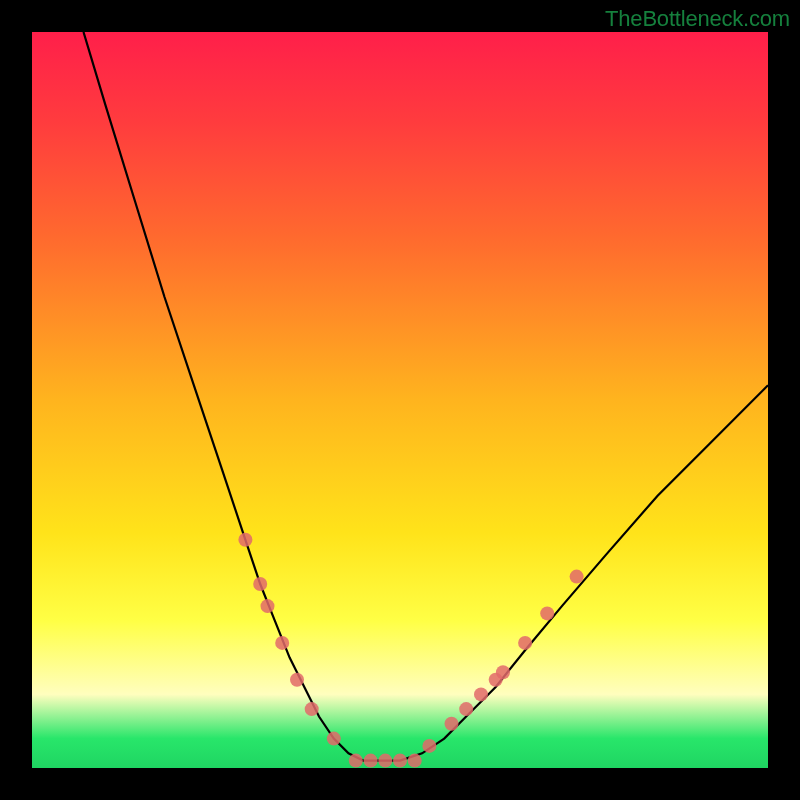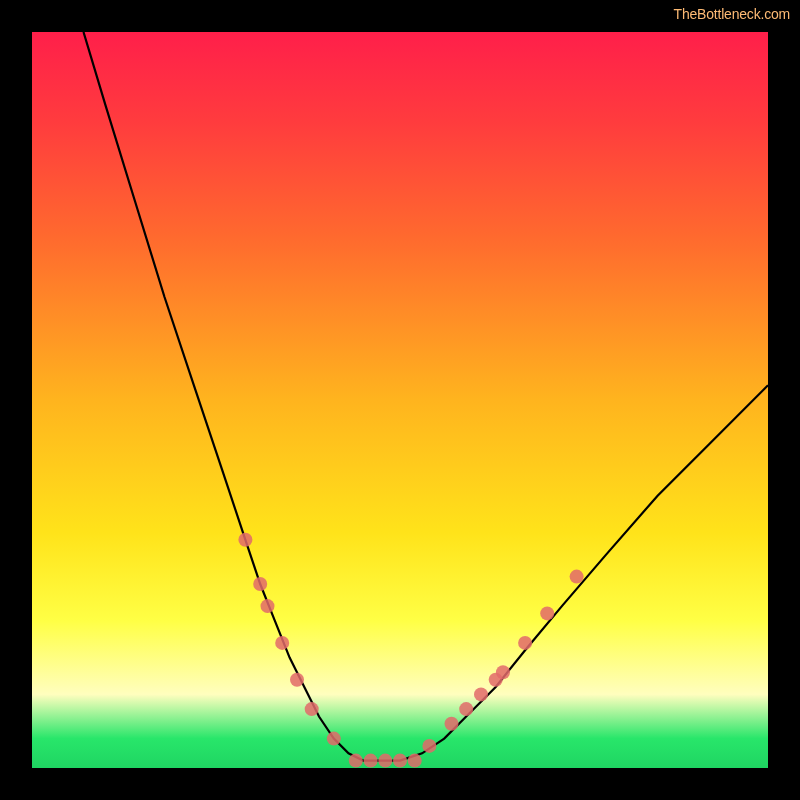--- a/index.html
+++ b/index.html
@@ -37,22 +37,22 @@
       #ffff45 80%,
       #fffebe 90%,
       #28e66a 96%,
       #1fd562 100%
     );
   }
   .brand {
     position: absolute;
     top: 6px;
     right: 10px;
-    color: #fdba74;
-    font-size: 14px;
+    color: #15803d;
+    font-size: 22px;
     font-weight: 500;
     letter-spacing: -0.2px;
   }
   svg.curve {
     position: absolute;
     inset: 0;
     width: 736px;
     height: 736px;
   }
 </style>

